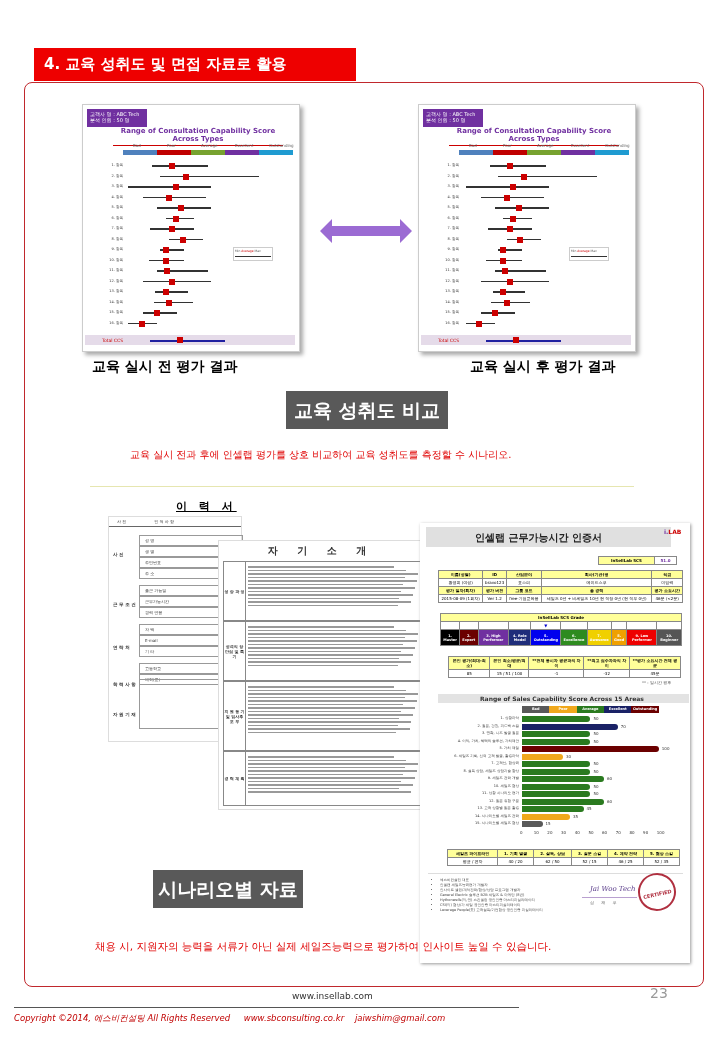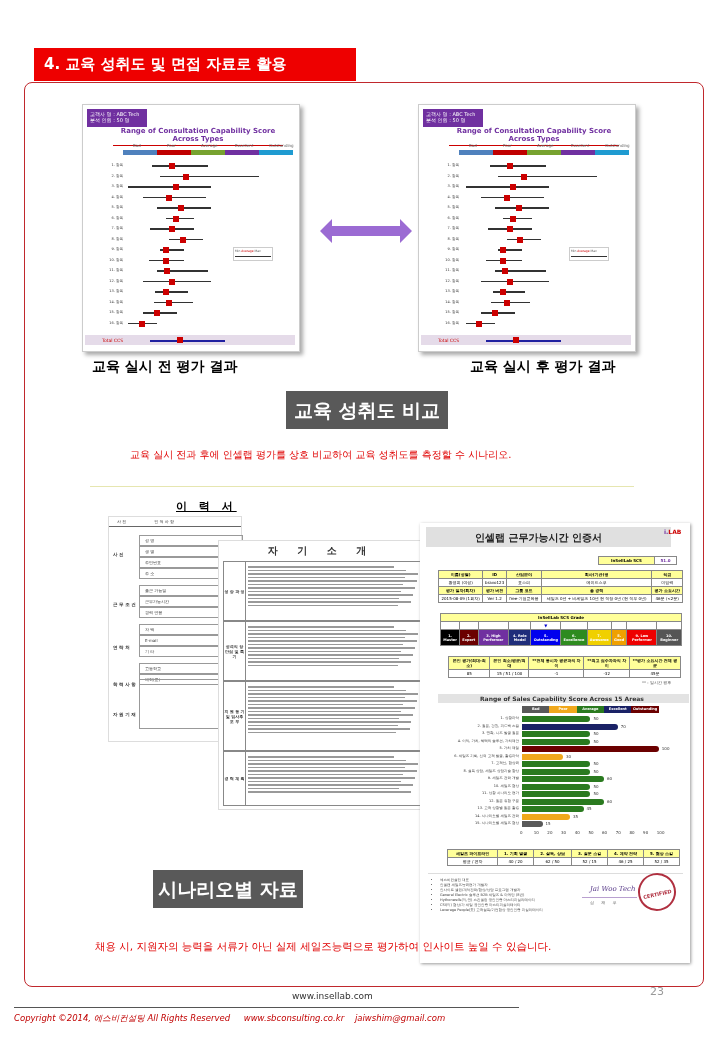--- a/index.html
+++ b/index.html
@@ -477,16 +477,16 @@
   <div style="position:absolute;left:170px;top:362px;font-size:7px;font-style:italic;color:#5a3c8a;font-family:'DejaVu Serif',serif;">Jai Woo Tech</div>
   <div style="position:absolute;left:162px;top:374px;width:55px;height:1px;background:#b9a0d0;"></div>
   <div style="position:absolute;left:170px;top:377px;font-size:4px;color:#555;letter-spacing:3px;">심 재 우</div>
   <div style="position:absolute;left:218px;top:350px;width:38px;height:38px;border:2px solid #b03040;border-radius:50%;color:#b03040;font-size:5px;font-weight:bold;text-align:center;line-height:38px;transform:rotate(-12deg);">CERTIFIED</div>
 </div>
 
 <div class="abs dark-label" style="left:153px;top:870px;width:150px;height:38px;line-height:38px;">시나리오별 자료</div>
 
 <div class="abs red-text" style="left:95px;top:940px;font-size:10.5px;">채용 시, 지원자의 능력을 서류가 아닌 실제 세일즈능력으로 평가하여 인사이트 높일 수 있습니다.</div>
 
-<div class="abs" style="left:650px;top:985px;font-size:11px;color:#999;">23</div>
+<div class="abs" style="left:650px;top:985px;font-size:14px;color:#999;">23</div>
 <div class="abs footer-text" style="left:292px;top:991px;">www.insellab.com</div>
 <div class="abs" style="left:14px;top:1007px;width:505px;height:1px;background:#555;"></div>
 <div class="abs copyright" style="left:14px;top:1013px;white-space:pre;font-size:8.5px;font-style:italic;">Copyright ©2014, 에스비컨설팅 All Rights Reserved     www.sbconsulting.co.kr    jaiwshim@gmail.com</div>
 
 </body></html>

